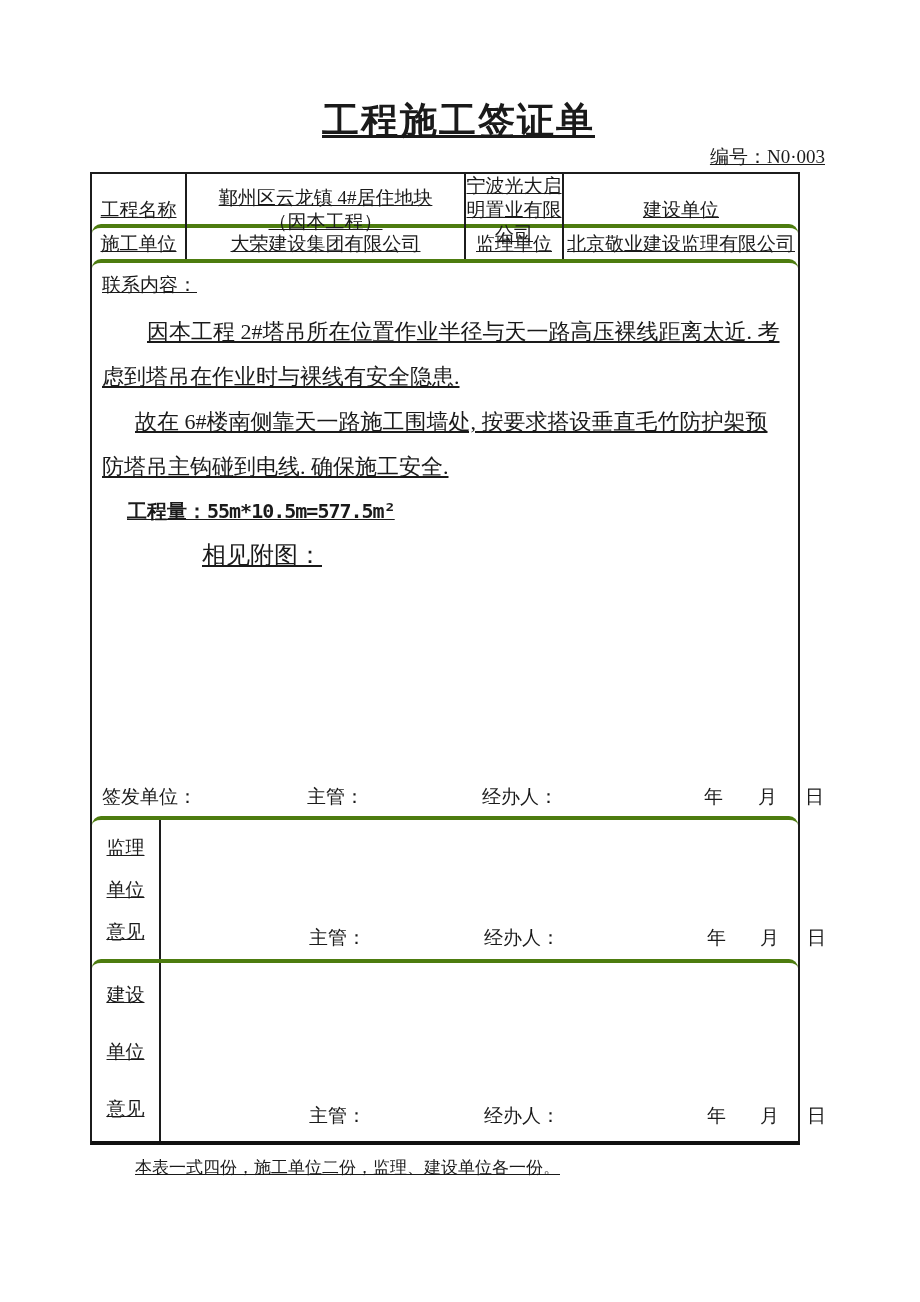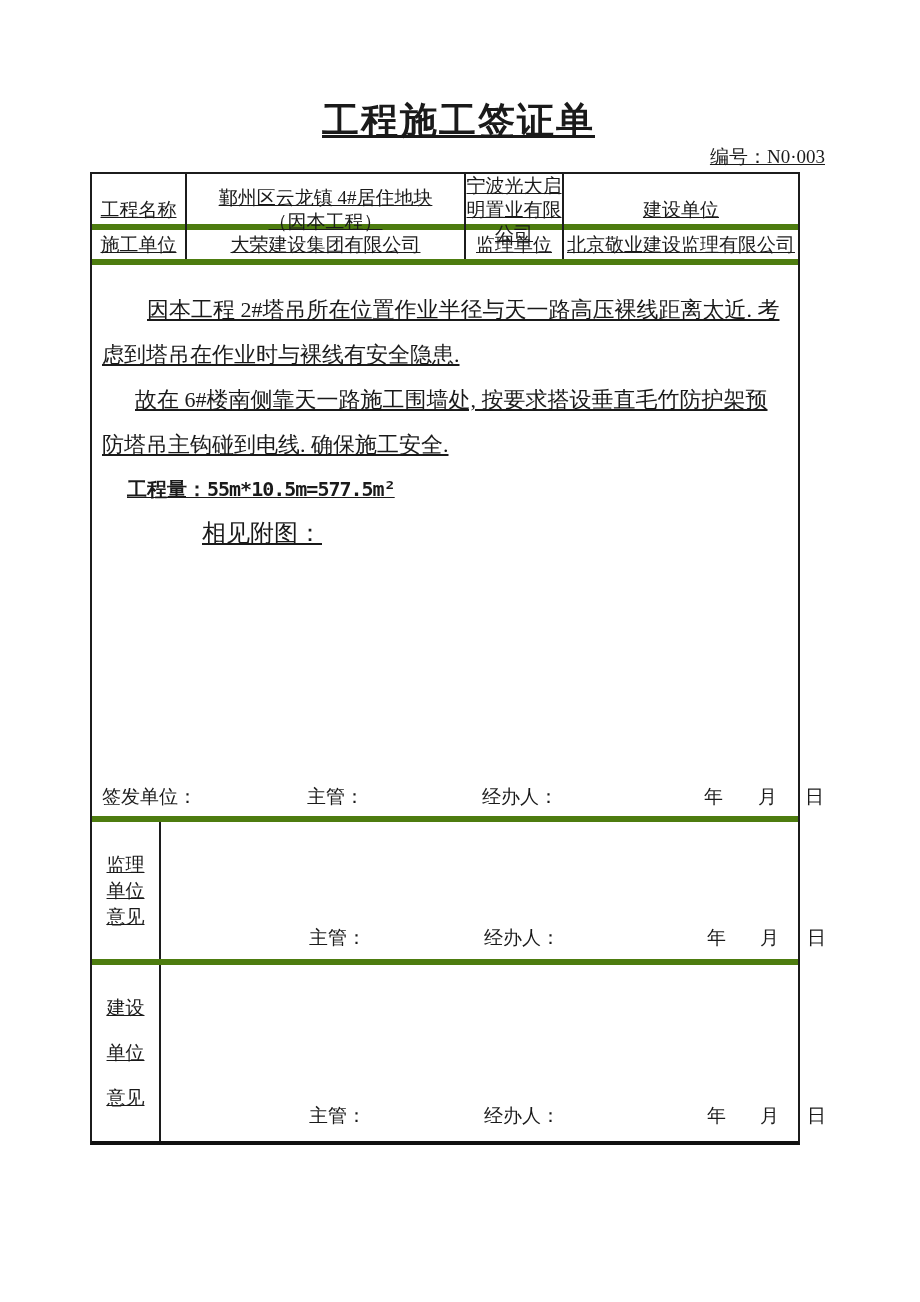--- a/index.html
+++ b/index.html
@@ -30,21 +30,21 @@
     line-height:22px;
   }
 
   .tbl {
     margin-top:4px;
     border:2px solid #1c1c1c;
     border-bottom:4px solid #111111;
     width:710px;
   }
   .row { display:grid; grid-template-columns:93px 279px 98px 1fr; }
-  .row + .row, .bigcell, .secrow { border-top:6px solid #4d7c0f; }
+  .row + .row, .bigcell, .secrow { border-top:4px solid #4d7c0f;border-radius:9px; }
   .cell { display:flex; flex-direction:column; justify-content:center; align-items:center; text-align:center; font-size:19px; line-height:24px; }
   .cell + .cell { border-left:2px solid #1c1c1c; }
   .r1 { height:50px; }
   .r2 { height:35px; }
 
   .bigcell {
     position:relative;
     height:557px;
     display:flex; flex-direction:column;
     padding:10px 8px 6px 10px;
@@ -63,22 +63,22 @@
   .signrow { position:relative; height:28px; font-size:19px; }
   .signrow span { position:absolute; bottom:0; white-space:nowrap; }
 
   .secrow { display:grid; grid-template-columns:67px 1fr; }
   .sec-mj { height:143px; }
   .sec-js { height:182px; }
   .seclabel {
     display:flex; flex-direction:column; justify-content:center; align-items:center;
     font-size:19px;
   }
-  .gap-a { }
-  .gap-b { gap:19px; }
+  .gap-a { gap:16px; }
+  .gap-b { gap:31px; }
   .seccontent { border-left:2px solid #1c1c1c; position:relative; }
   .sec-mj .secsign { position:absolute; left:0; right:0; bottom:8px; height:24px; }
   .sec-js .secsign { position:absolute; left:0; right:0; bottom:12px; height:24px; }
   .secsign { font-size:19px; }
   .secsign span { position:absolute; bottom:0; white-space:nowrap; }
 
   
   .p-issuer { left:0px; }
   .p-sup1   { left:205px; }
   .p-hand1  { left:380px; }
@@ -121,20 +121,21 @@
       </div>
 
       <div class="row r2">
         <div class="cell">施工单位</div>
         <div class="cell">大荣建设集团有限公司</div>
         <div class="cell">监理单位</div>
         <div class="cell">北京敬业建设监理有限公司</div>
       </div>
 
       <div class="bigcell">
+        <div class="contact-label">联系内容：</div>
         <div class="para">
           <div class="pline ind-a">因本工程 2#塔吊所在位置作业半径与天一路高压裸线距离太近. 考</div>
           <div class="pline">虑到塔吊在作业时与裸线有安全隐患.</div>
           <div class="pline ind-b">故在 6#楼南侧靠天一路施工围墙处, 按要求搭设垂直毛竹防护架预</div>
           <div class="pline">防塔吊主钩碰到电线. 确保施工安全.</div>
         </div>
         <div class="qline">
           <span class="qlabel">工程量：</span><span class="qval">55m*10.5m=577.5m²</span>
         </div>
         <div class="aline">相见附图：</div>
@@ -178,15 +179,16 @@
             <span class="p-hand2">经办人：</span>
             <span class="p-y2">年</span>
             <span class="p-m2">月</span>
             <span class="p-d2">日</span>
           </div>
         </div>
       </div>
 
     </div>
 
+    <div class="footer-note">本表一式四份，施工单位二份，监理、建设单位各一份。</div>
 
   </div>
 </div>
 
 </body></html>

